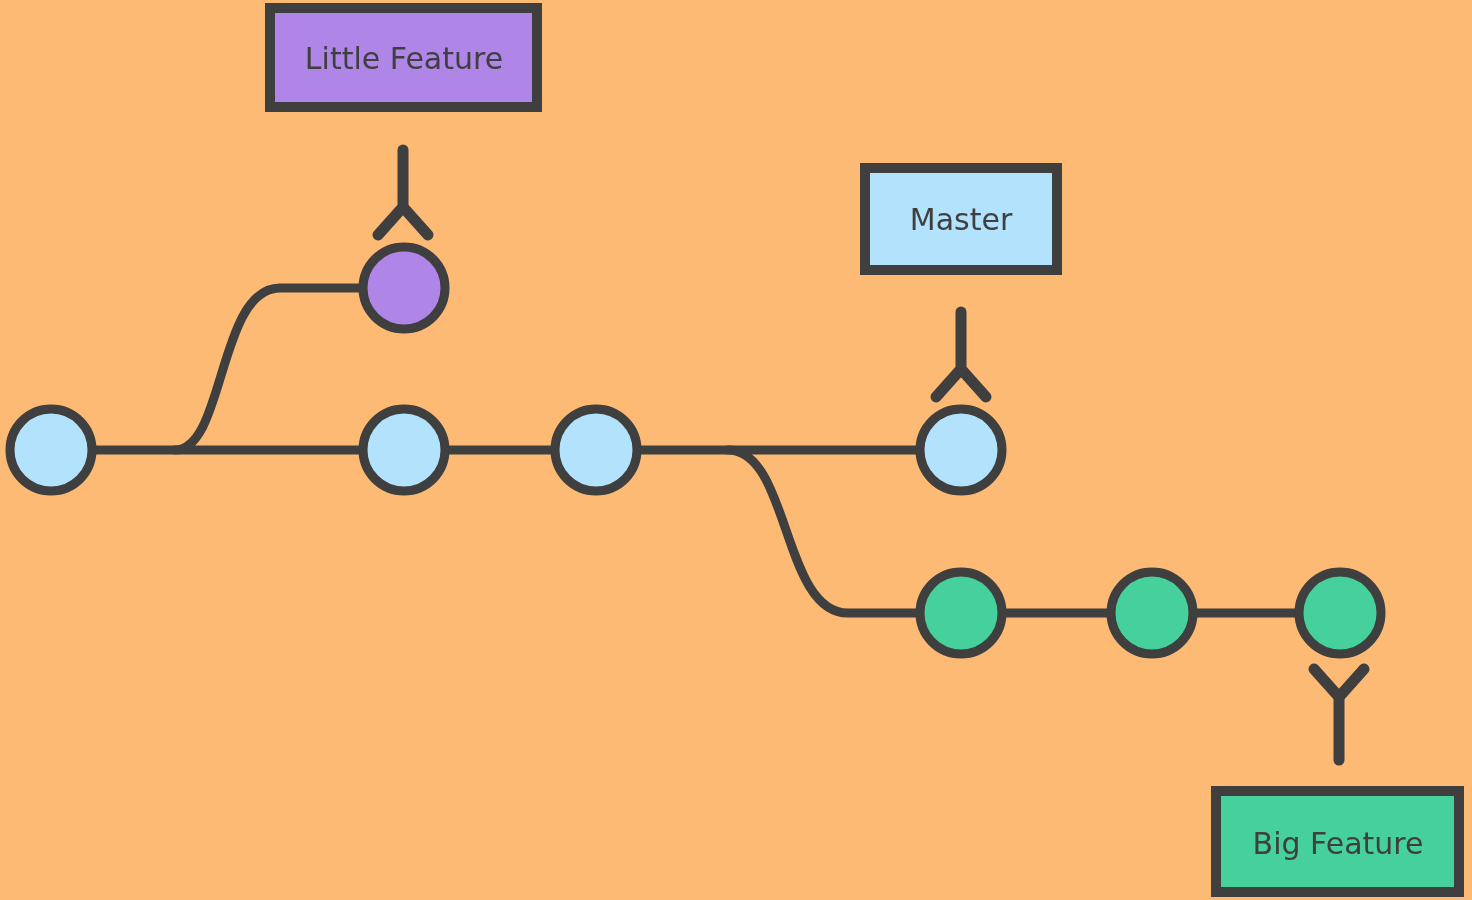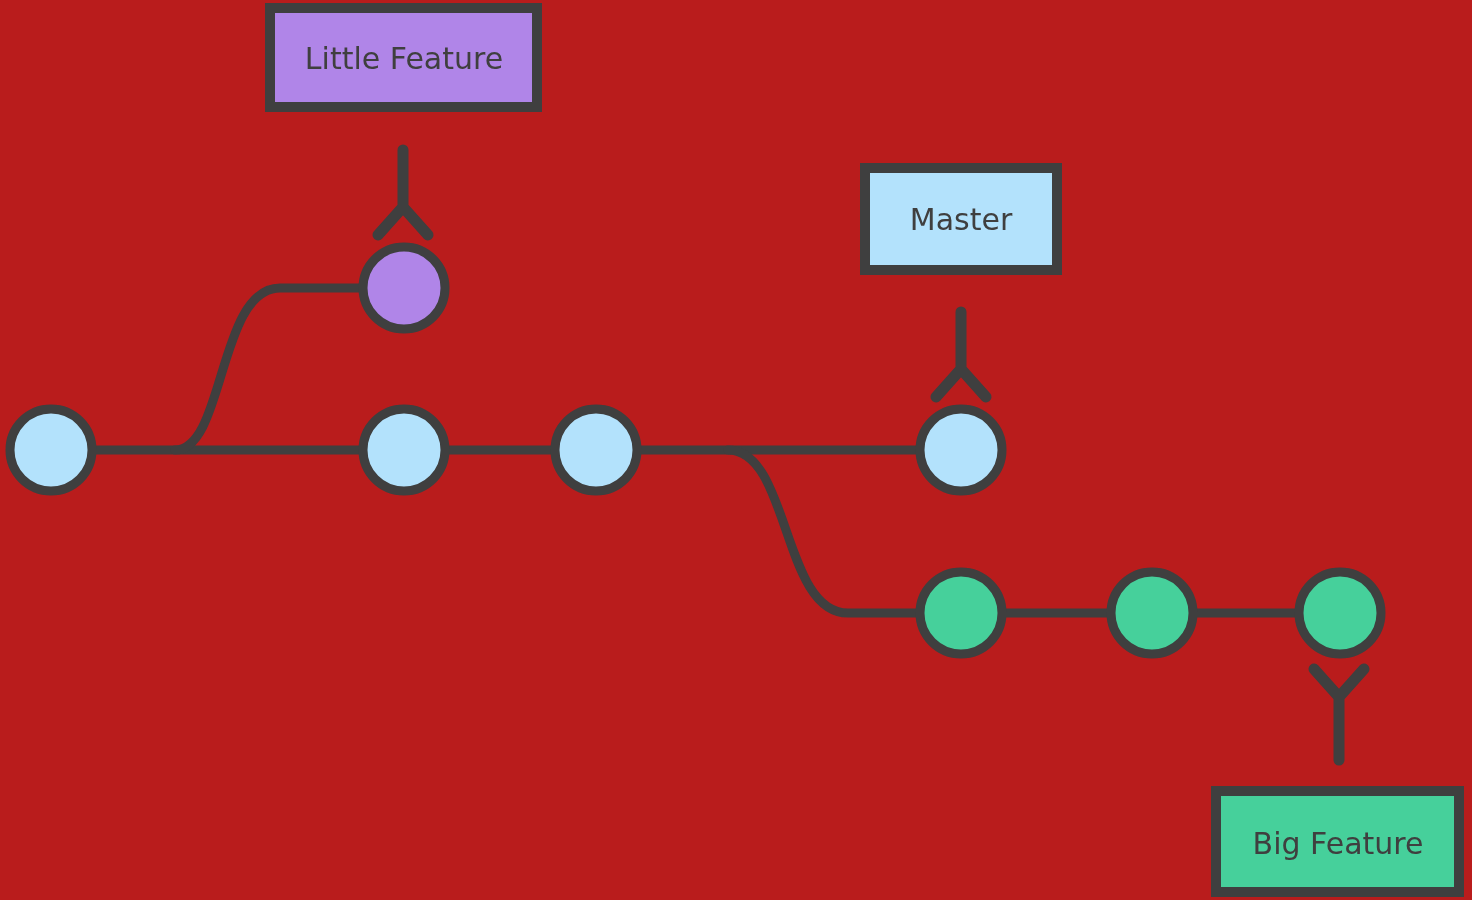--- a/index.html
+++ b/index.html
@@ -10,21 +10,21 @@
   body {
     width: 1472px;
     height: 900px;
     overflow: hidden;
     font-family: "DejaVu Sans", sans-serif;
   }
   #diagram-root {
     position: relative;
     width: 1472px;
     height: 900px;
-    background: #b91c1c;
+    background: #fdba74;
   }
   svg.canvas {
     position: absolute;
     top: 0;
     left: 0;
     width: 1472px;
     height: 900px;
     display: block;
   }
   .branch-path {

